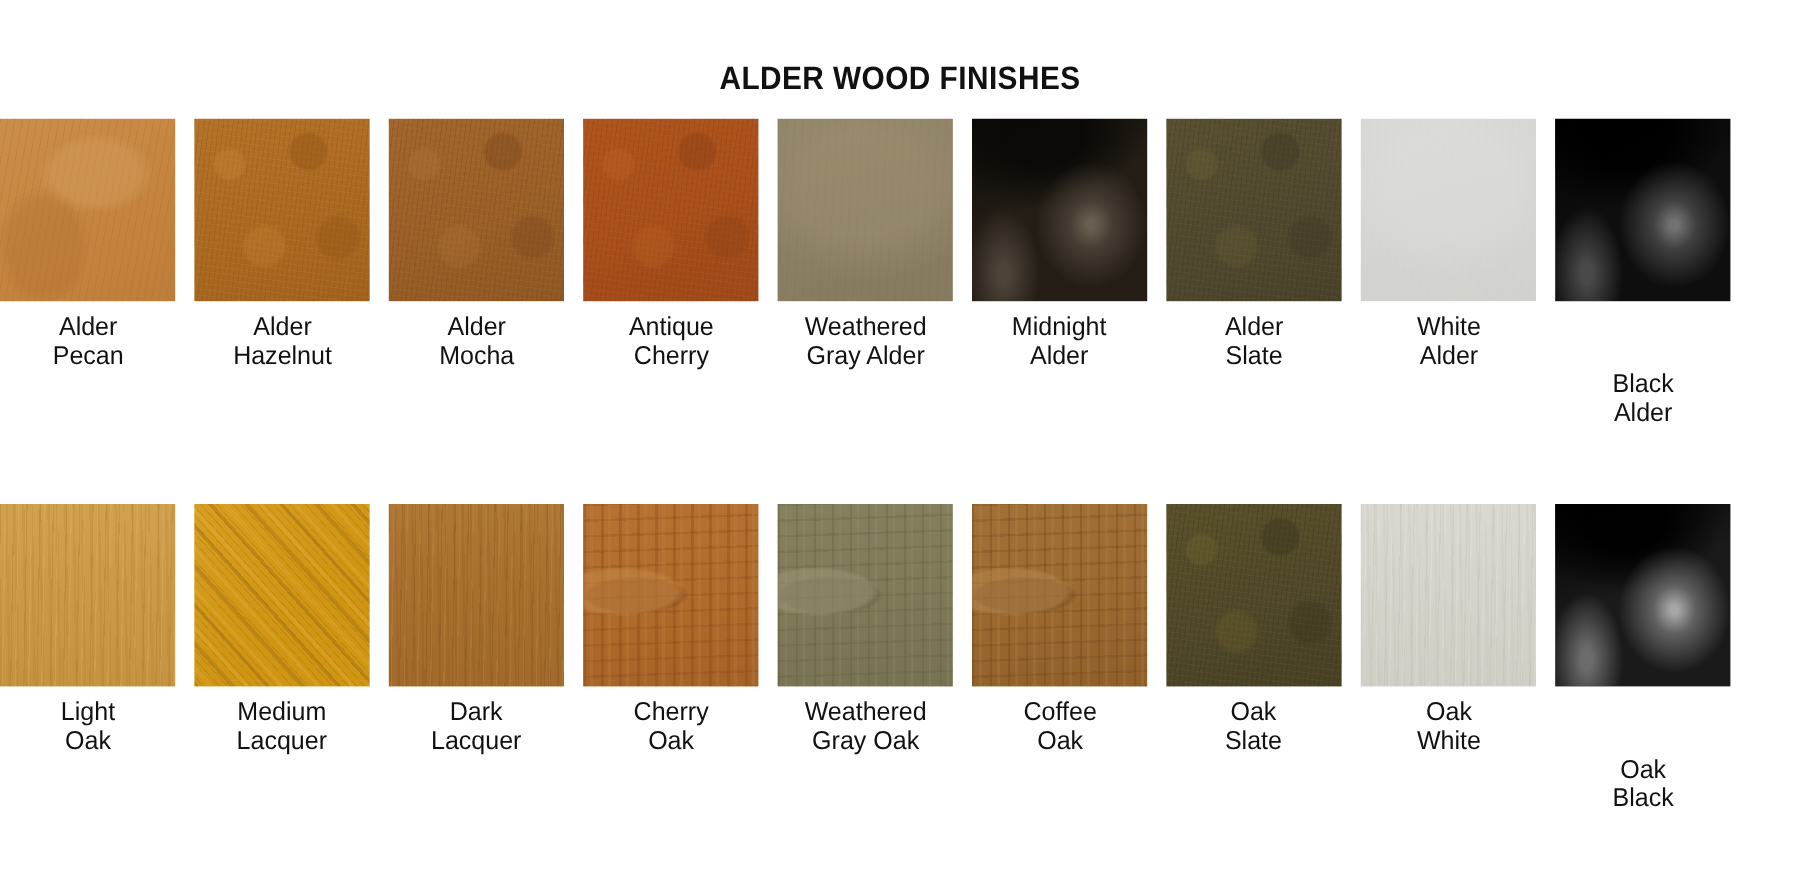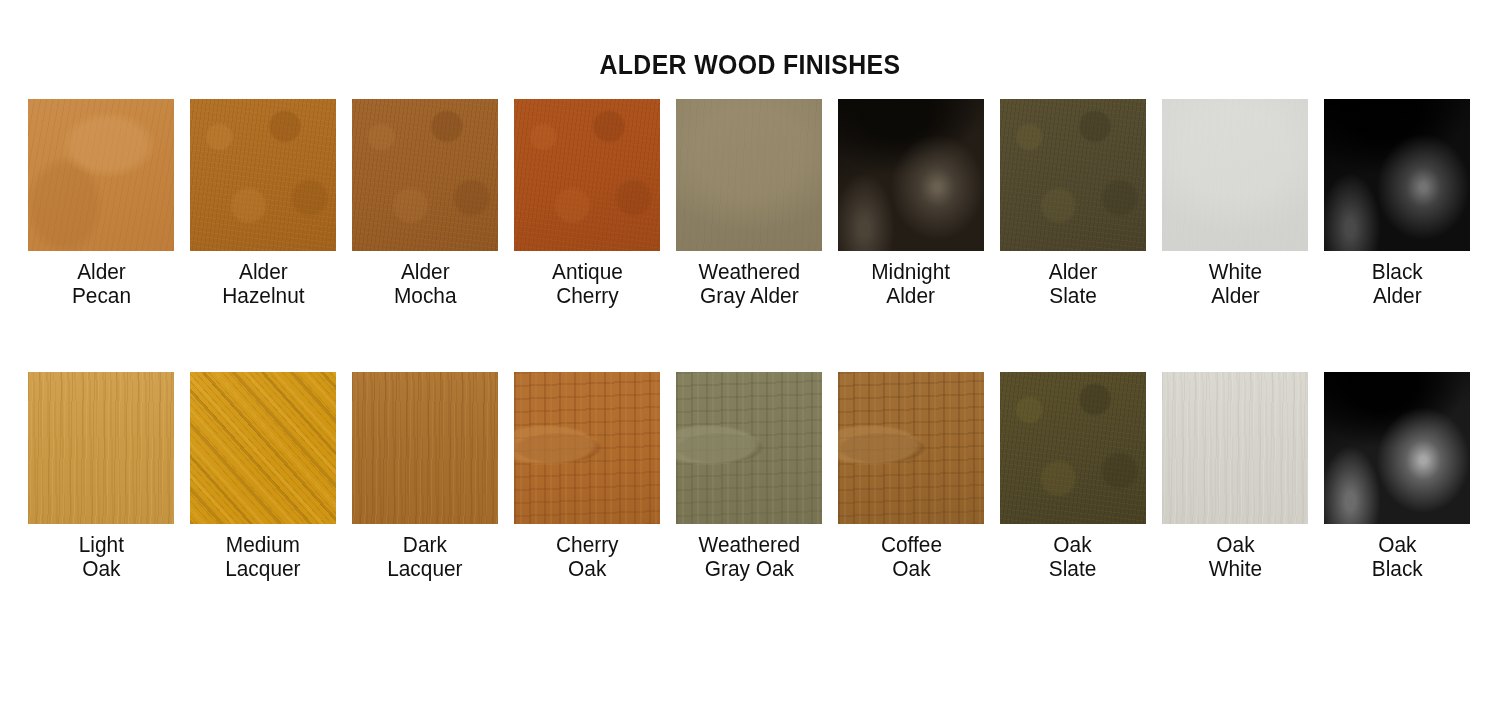--- a/index.html
+++ b/index.html
@@ -32,32 +32,31 @@
     color: #111111;
     line-height: 1;
     transform: scaleX(0.92);
   }
   .section-title-wrap { width: 1500px; }
 
   
   .row {
     display: flex;
     justify-content: flex-start;
-    padding-left: 28px;
     box-sizing: border-box;
     width: 1500px;
   }
   .cell {
     width: 146px;
     margin-right: 16px;
     display: flex;
     flex-direction: column;
     align-items: center;
   }
-  .cell:last-child { margin-right: 0; }
+  .cell:last-child { margin-right: 0; gap: 48px; }
 
   .swatch {
     width: 146px;
     height: 152px;
     background-color: #c0854a;
     background-blend-mode: overlay, multiply, normal;
     position: relative;
     overflow: hidden;
   }
   .swatch .grain {

